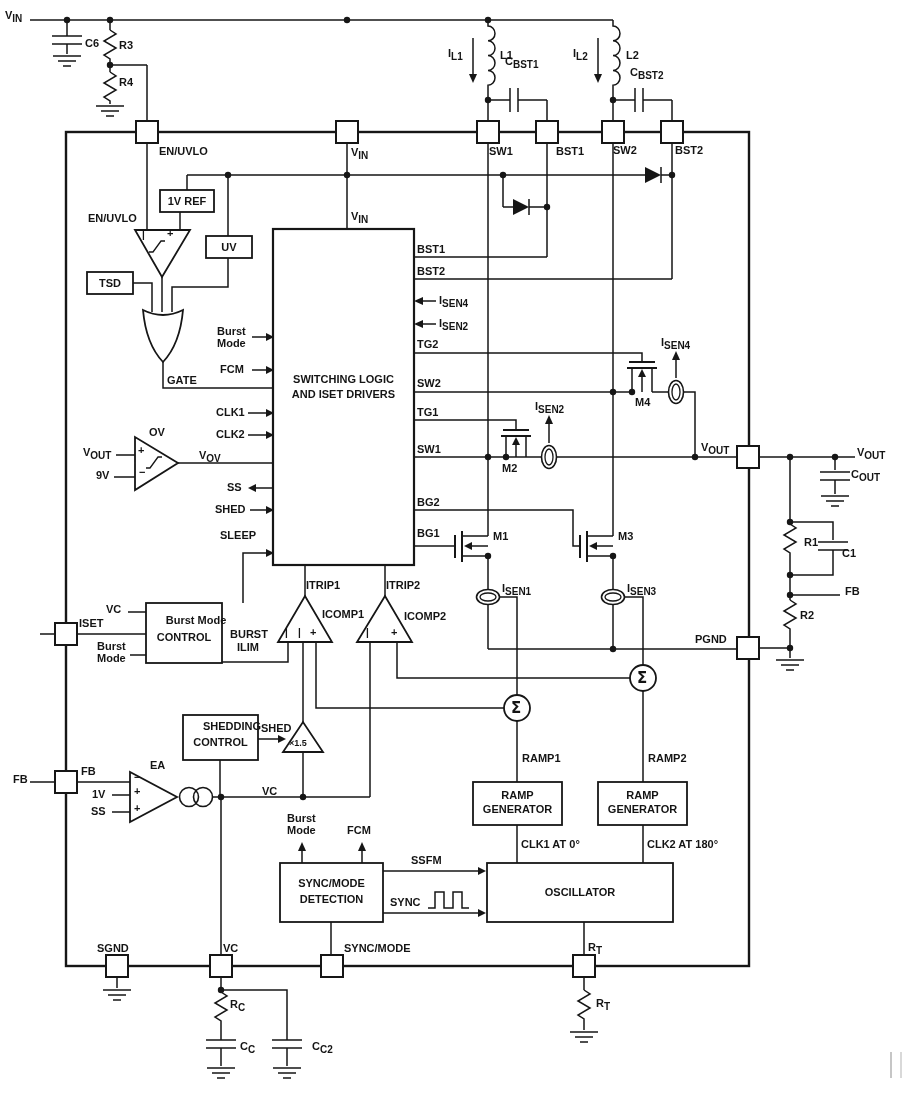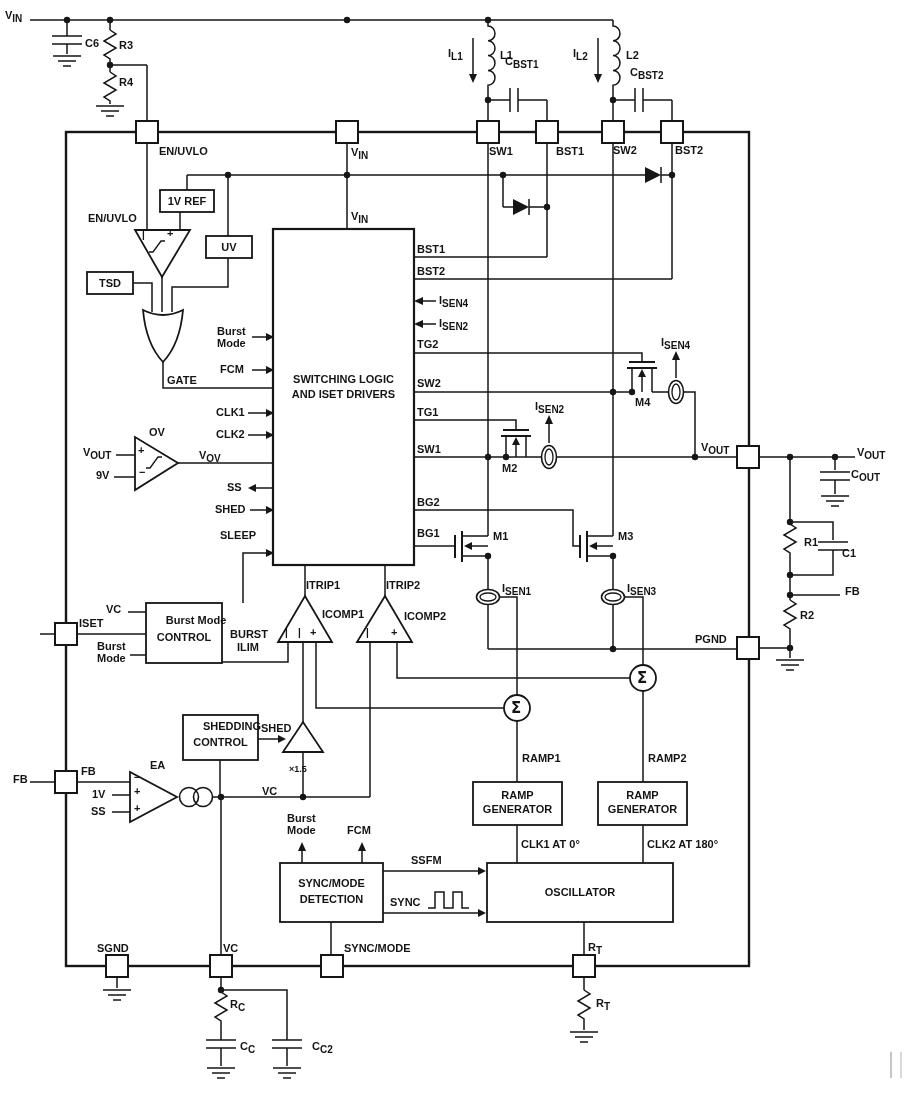--- a/index.html
+++ b/index.html
@@ -6,21 +6,21 @@
   .stage{position:relative;width:906px;height:1100px;background:#fff;overflow:hidden;
          font-family:"Liberation Sans",sans-serif;}
   svg{position:absolute;left:0;top:0;}
   .lbl{position:absolute;font:bold 11px "Liberation Sans",sans-serif;color:#141414;
        white-space:nowrap;line-height:12px;}
   .lbl sub{font-size:10px;vertical-align:-2.5px;}
   .bx{position:absolute;font:bold 11px "Liberation Sans",sans-serif;color:#141414;
       text-align:center;white-space:nowrap;line-height:13px;}
   .sgn{position:absolute;font:bold 11px "Liberation Sans",sans-serif;color:#141414;}
   .sigma{position:absolute;font:bold 15px "DejaVu Sans",sans-serif;color:#141414;}
-  .x15{position:absolute;font:bold 9px "Liberation Sans",sans-serif;color:#141414;margin-top:26px;}
+  .x15{position:absolute;font:bold 9px "Liberation Sans",sans-serif;color:#141414;}
   .wm{position:absolute;left:890px;top:1052px;width:8px;height:26px;
       border-left:2px solid #999;border-right:2px solid #bbb;opacity:.55;}
 </style>
 </head>
 <body>
 
 <div class="stage">
 
 <svg width="906" height="1100" viewBox="0 0 906 1100">
   <g stroke="#161616" stroke-width="1.5" fill="none">

